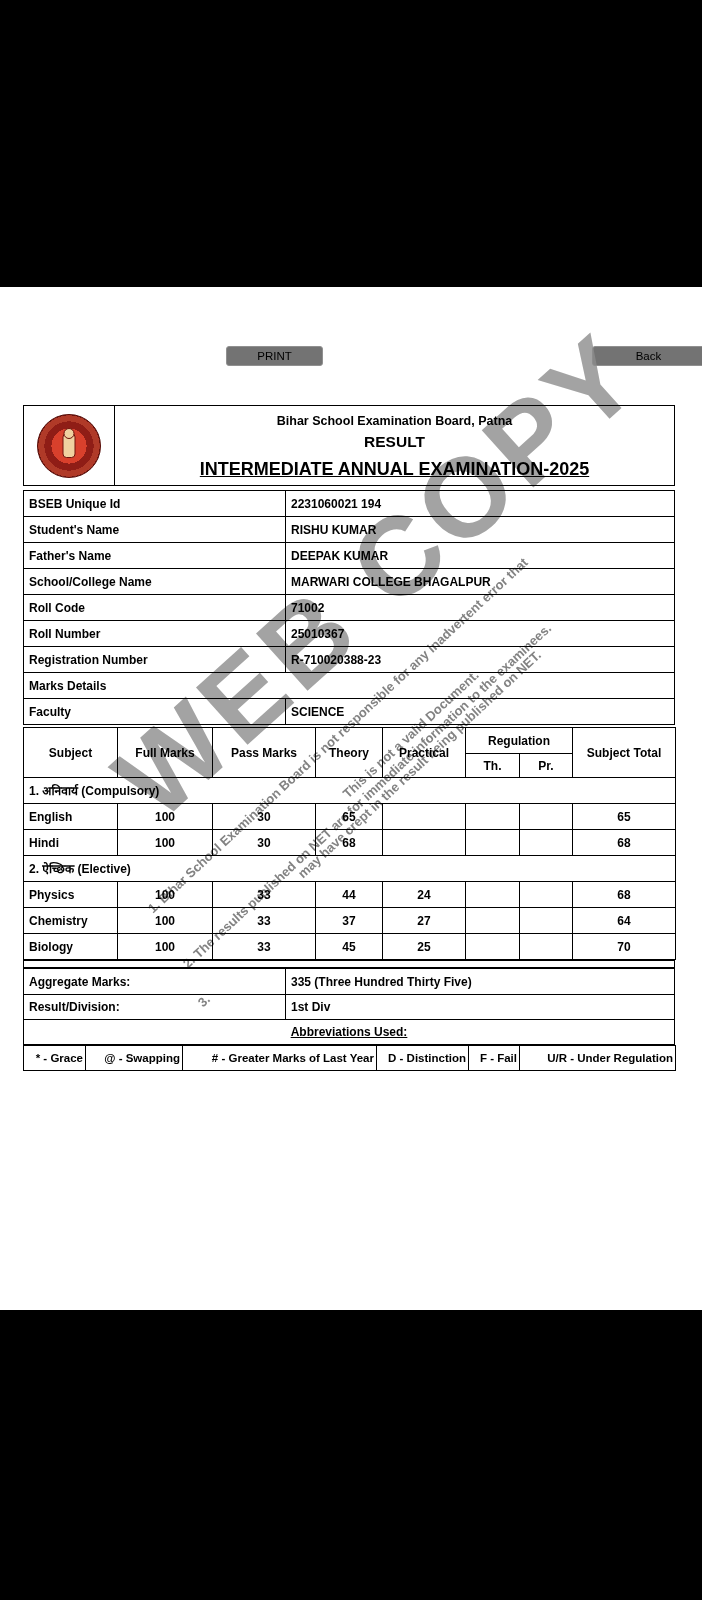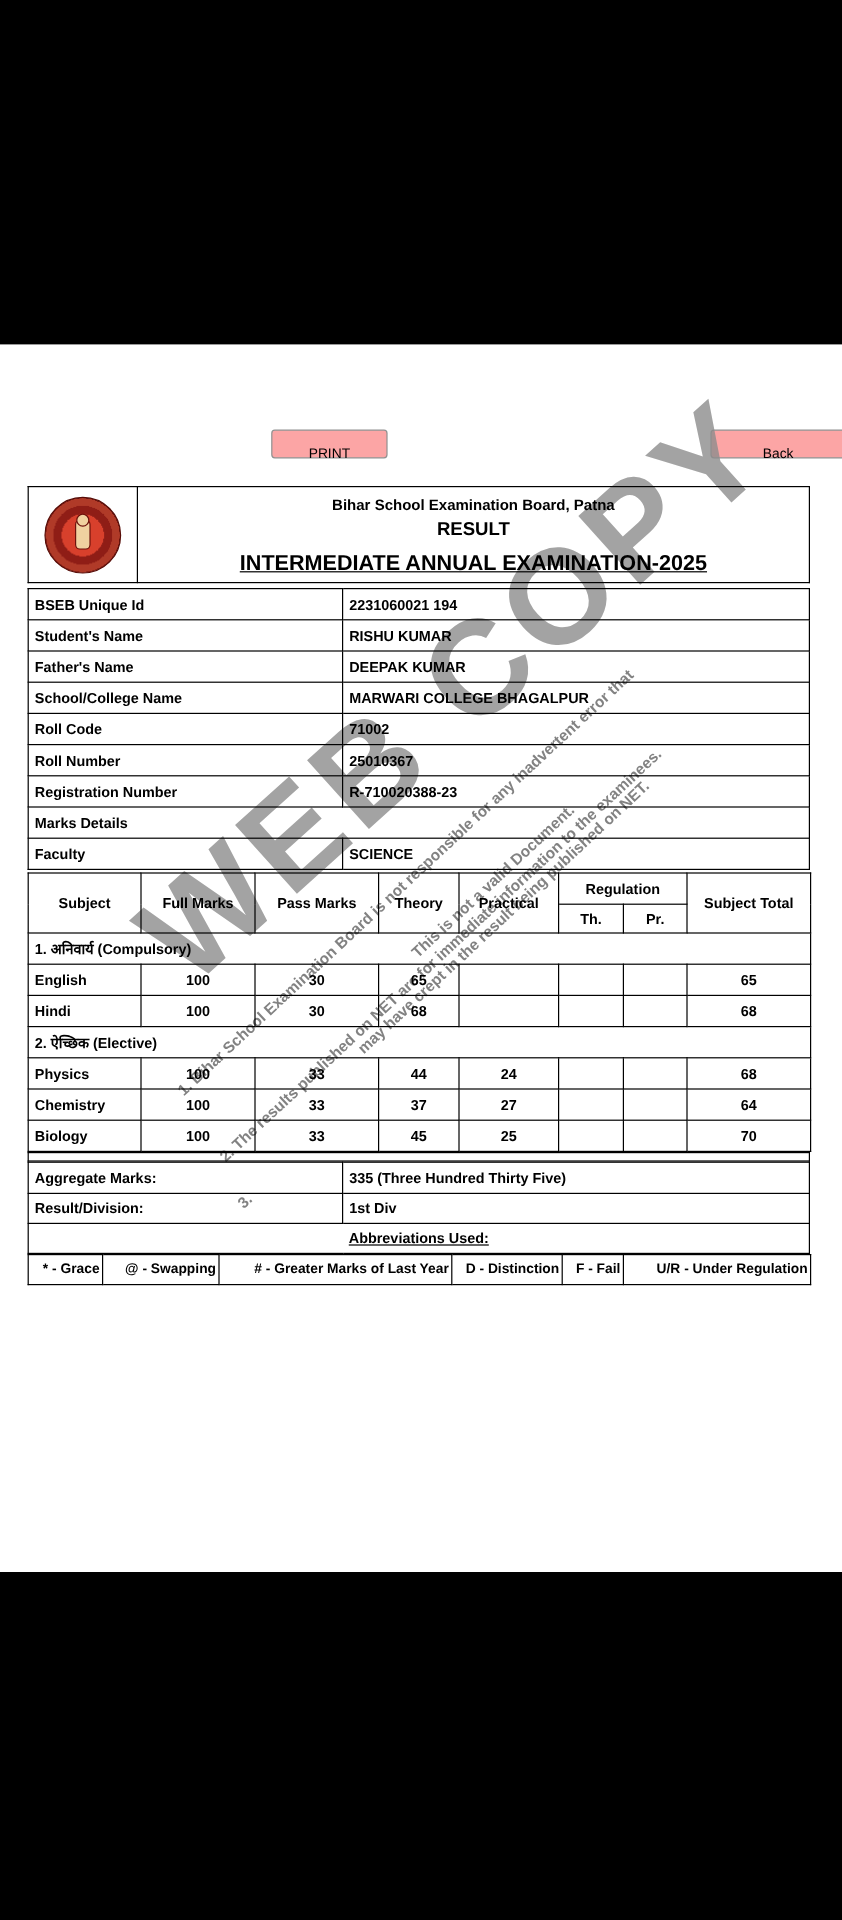--- a/index.html
+++ b/index.html
@@ -5,24 +5,24 @@
   html,body{margin:0;padding:0;}
   body{
     width:702px;height:1600px;position:relative;background:#ffffff;
     font-family:"Liberation Sans",sans-serif;overflow:hidden;color:#000;
   }
   .bar{position:absolute;left:0;width:702px;background:#000;}
   #bar-top{top:0;height:287px;}
   #bar-bottom{top:1310px;height:290px;}
 
   .btn{
-    position:absolute;top:358px;height:20px;background:#fca5a5;
+    position:absolute;top:346px;height:20px;background:#737373;
     border:1.5px solid #909090;border-radius:3px;font-size:11.5px;
     text-align:center;line-height:18px;color:#000;box-sizing:border-box;
-    font-family:"Liberation Sans",sans-serif;padding:11px;
+    font-family:"Liberation Sans",sans-serif;padding:0;
   }
   #print-btn{left:226px;width:97px;}
   #back-btn{left:574px;width:113px;margin-left:18px;}
 
   
   .wm{position:absolute;z-index:0;white-space:nowrap;font-weight:bold;}
   #wm-big{
     left:90px;top:748px;font-size:112px;letter-spacing:6px;color:#8d8d8d;
     transform:rotate(-42deg);transform-origin:0 0;opacity:.8;
   }

